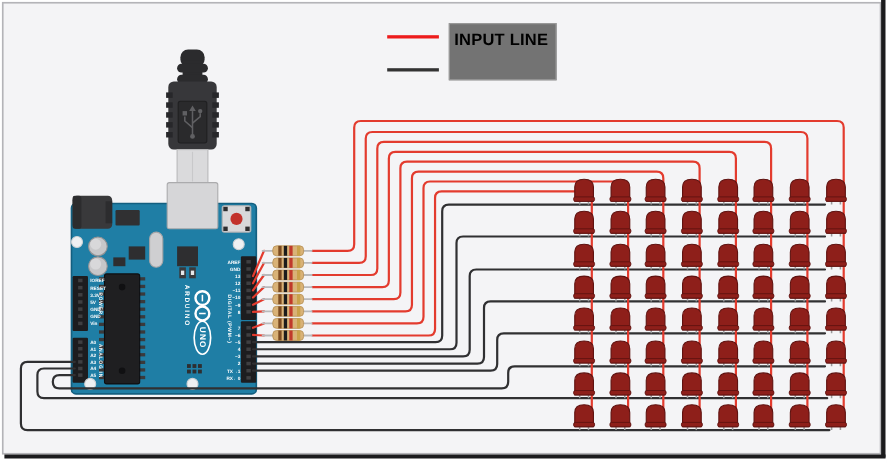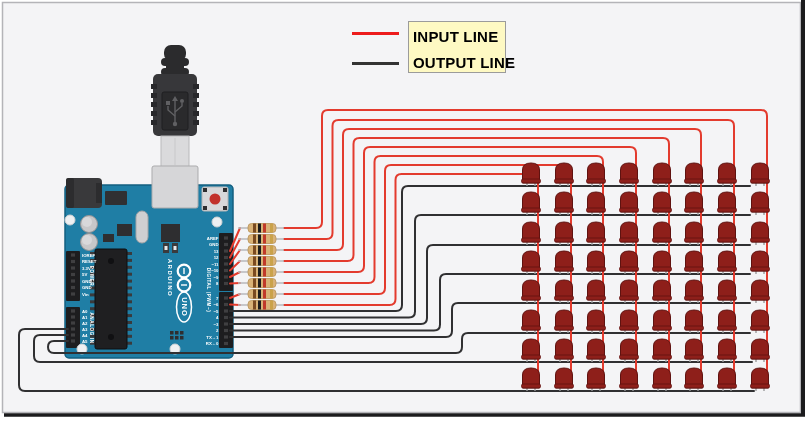--- a/index.html
+++ b/index.html
@@ -1,21 +1,21 @@
 <!DOCTYPE html>
 <html><head>
 <meta charset="utf-8">
 <style>
   html,body{margin:0;padding:0;background:#ffffff;}
   #stage{position:relative;width:806px;height:421px;background:#ffffff;overflow:hidden;
          font-family:"Liberation Sans",sans-serif;}
   #circuit-svg{position:absolute;left:0;top:0;}
   #legend{position:absolute;left:352px;top:20px;width:160px;height:56px;}
   .legend-line{position:absolute;left:0;width:47px;height:3px;}
-  #legend-box{position:absolute;left:56px;top:1px;width:98px;height:52px;background:#fef9c3;
+  #legend-box{position:absolute;left:56px;top:1px;width:98px;height:52px;background:#737373;
               border:1px solid #9b9b9b;box-sizing:border-box;padding:3px 0 0 4px;}
   .legend-label{font-size:15px;font-weight:700;color:#000;line-height:23px;white-space:nowrap;
                 letter-spacing:0.2px;}
   text{font-family:"Liberation Sans",sans-serif;}
   .pinlbl{fill:#ffffff;font-size:4.3px;font-weight:700;}
   .seclbl{fill:#ffffff;font-size:4.6px;font-weight:700;letter-spacing:0.6px;}
 </style>
 </head>
 <body>
 
@@ -706,17 +706,16 @@
           <rect x="750.5" y="384" width="19" height="4" rx="1.5" fill="#8e1f1a" stroke="#5f1210" stroke-width="0.8"></rect>
         </g>
       </g>
 </svg>
 
 <div id="legend">
   <div class="legend-line" style="top: 12px; background: rgb(237, 28, 28);" id="legend-input-swatch"></div>
   <div class="legend-line" style="top: 42px; background: rgb(51, 51, 51);" id="legend-output-swatch"></div>
   <div id="legend-box">
     <div class="legend-label">INPUT LINE</div>
-    <div class="legend-label" style="margin-top:3px">OUTPUT LINE</div>
   </div>
 </div>
 
 </div>
 
 </body></html>

